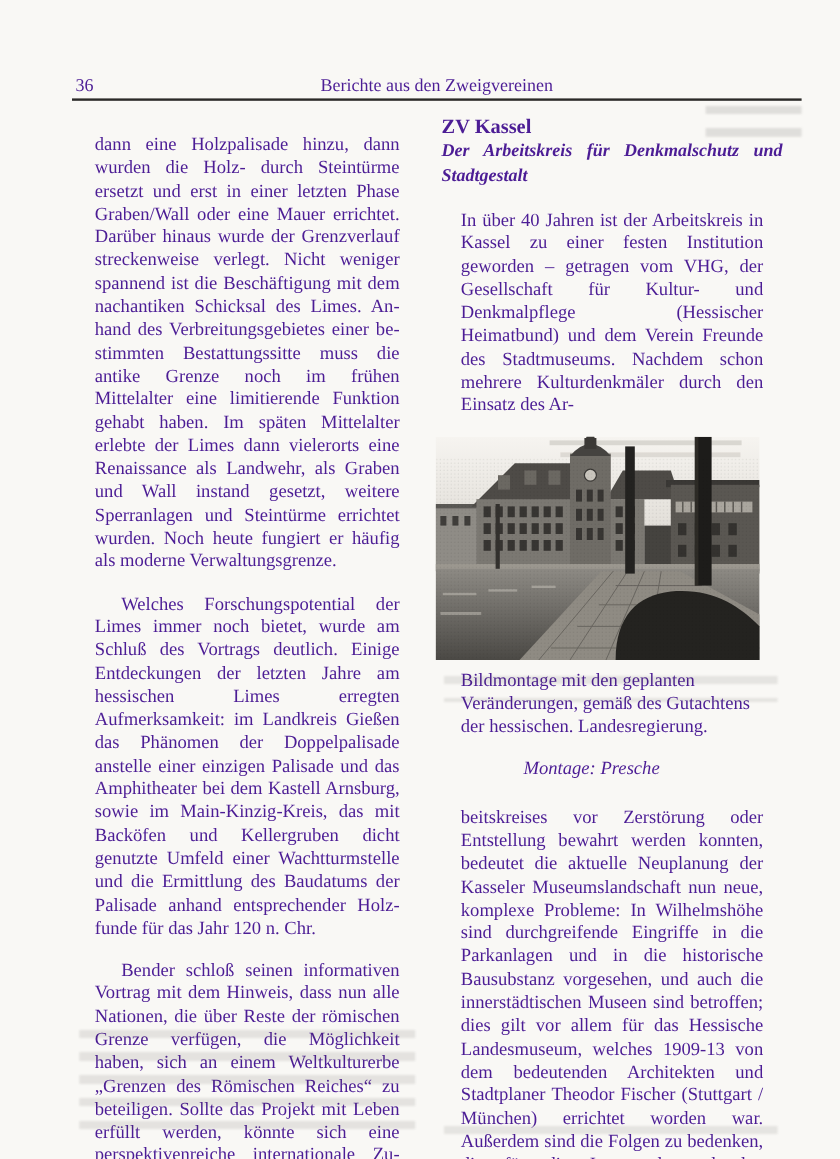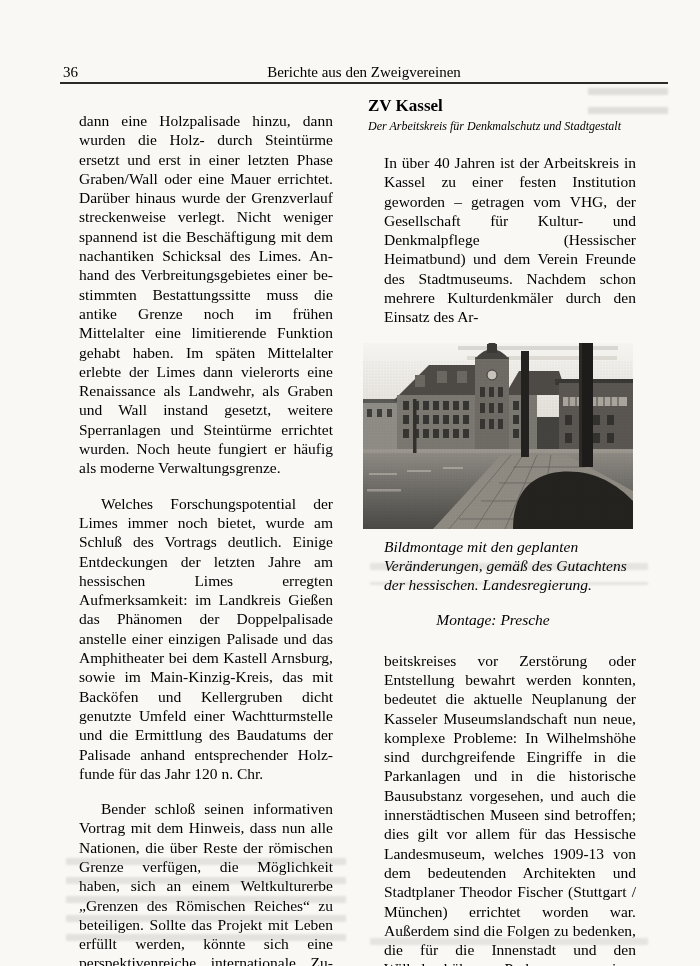--- a/index.html
+++ b/index.html
@@ -1,20 +1,20 @@
 <!DOCTYPE html>
 <html lang="de"><head>
 <meta charset="utf-8">
 <style>
   html,body{margin:0;padding:0;}
   .page{
     position:relative;
     width:700px;height:966px;
     background:#f9f8f5;
-    color:#000000;
+    color:#4c1d95;
     font-family:"Liberation Serif","DejaVu Serif",serif;
     overflow:hidden;
   }
   
   .page-header{
     position:absolute;left:60px;top:60px;width:608px;height:22px;
     border-bottom:2px solid #2b2a28;
     font-size:15px;
   }
   .page-number{position:absolute;left:3px;bottom:1px;}
@@ -23,26 +23,26 @@
   
   .col{position:absolute;top:95px;font-size:15.5px;line-height:19.3px;text-align:justify;}
   .col-left{left:63px;width:286px;}
   .col-right{left:368px;width:284px;}
   .col p{margin:16px;}
   p.indent{text-indent:22px;}
   .signature{margin-top:12px !important;text-align:center;padding-right:14px;font-style:italic;}
 
   
   .section-title{margin:0;font-size:17px;font-weight:bold;line-height:21px;}
-  .article-title{margin:0 0 2px 0;font-size:12px;font-weight:normal;font-style:italic;line-height:21px;text-align:justify;}
+  .article-title{margin:0 0 2px 0;font-size:15px;font-weight:bold;font-style:italic;line-height:21px;text-align:justify;}
 
   
   figure.photo{margin:3px 0 0 -5px;padding:0;width:270px;height:186px;}
   figure.photo svg{display:block;}
-  .caption{margin-top:8px !important;text-align:left;line-height:19px;font-size:15.5px;font-style:italic;}
+  .caption{margin-top:8px !important;text-align:left;line-height:19px;font-size:15.5px;}
   .credit{text-align:center;padding-right:34px;font-style:italic;font-size:15.5px;line-height:20px;}
   .after-photo{margin-top:21px !important;}
 
   
   .ghost{
     position:absolute;
     background:repeating-linear-gradient(180deg,
       rgba(70,68,64,0.14) 0px, rgba(70,68,64,0.14) 7px,
       rgba(70,68,64,0.00) 7px, rgba(70,68,64,0.00) 19px);
     filter:blur(1.1px);

